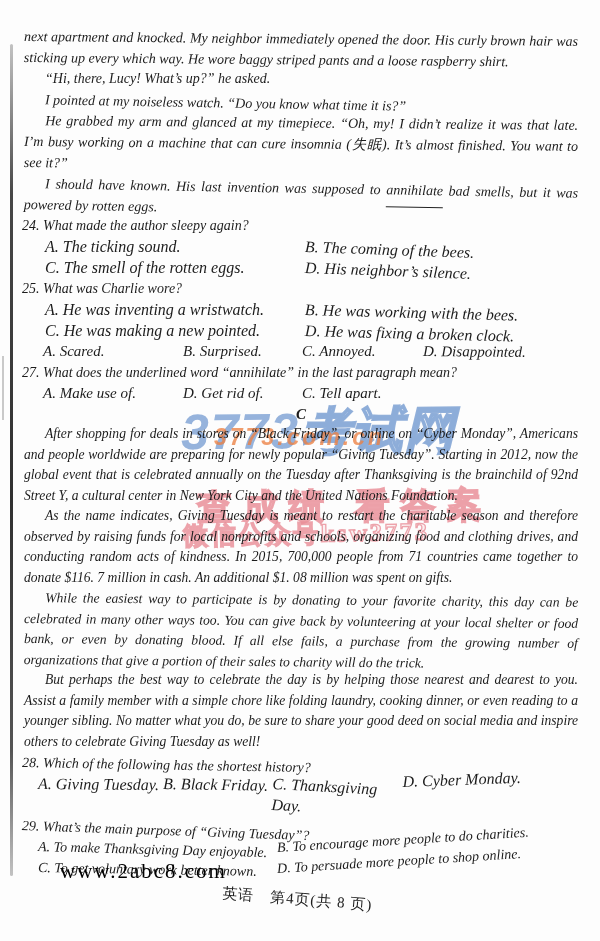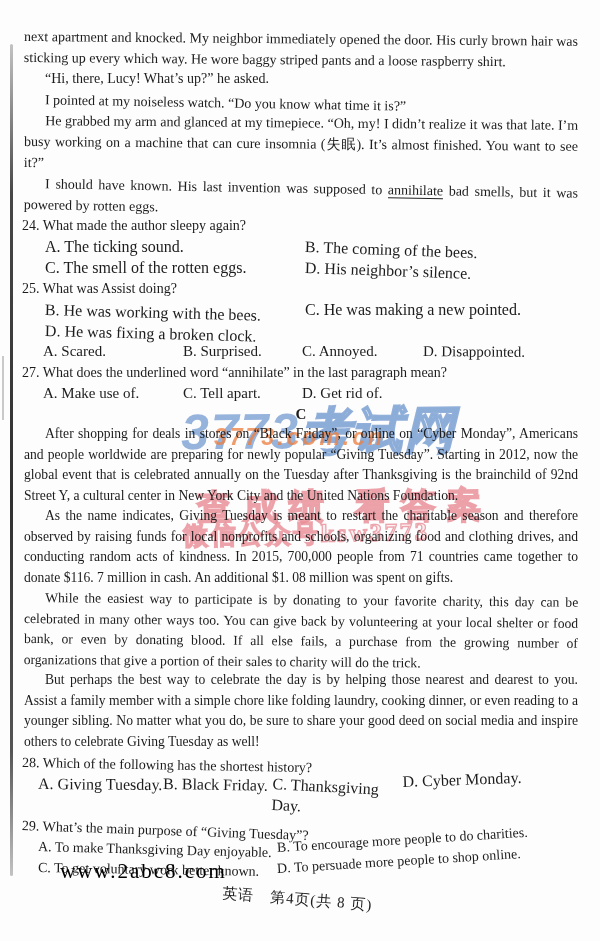--- a/index.html
+++ b/index.html
@@ -23,26 +23,26 @@
   .wm-orange{ left:214px; top:424px; font-family:"Liberation Sans","DejaVu Sans",sans-serif;
               font-style:italic; font-weight:bold; font-size:23px; letter-spacing:3px;
               color:rgba(236,128,66,0.78); }
   .wm-pink1 { left:197px; top:483px; font-weight:bold; font-size:35px; letter-spacing:11px;
               color:rgba(248,190,196,0.22); -webkit-text-stroke:1.6px rgba(232,140,150,0.8);
               transform:rotate(-0.6deg); }
   .wm-pink2 { left:183px; top:517px; font-weight:bold; font-size:25px; letter-spacing:2.5px;
               color:rgba(248,190,196,0.2); -webkit-text-stroke:1.3px rgba(232,140,150,0.78);
               transform:rotate(-1deg); }
 
-  .content { position:absolute; left:24px; top:26px; width:554px; z-index:2; }
+  .content { position:absolute; left:24px; top:26px; width:554px; z-index:2;font-style:italic; }
 
   .para { font-size:14px; line-height:21px; text-align:justify; }
   .ind  { text-indent:21px; }
   .c-para { font-size:13.6px; line-height:20.5px; text-align:justify; text-indent:21px; }
-  .u { border-bottom:1.2px solid #222; padding-bottom:0; }
+  .u { border-bottom:1.2px solid #222; padding-bottom:9px; }
 
   .q-stem { font-size:14px; line-height:21px; margin-left:-2px; }
   .opts2  { display:grid; grid-template-columns:260px 1fr; padding-left:21px;
             font-size:16px; line-height:21px; }
   .opts2b { display:grid; grid-template-columns:239px 1fr; padding-left:14px;
             font-size:14px; line-height:21px; }
   .opts4  { display:grid; grid-template-columns:140px 119px 121px 1fr; padding-left:19px;
             font-size:15px; line-height:21px; }
   .opts4b { display:grid; grid-template-columns:125px 109px 131px 1fr; padding-left:14px;
             font-size:16px; line-height:21px; }
@@ -89,43 +89,44 @@
       <div class="q-stem"><span>24.</span> <span>What made the author sleepy again?</span></div>
       <div class="opts2">
         <span class="opt">A. The ticking sound.</span>
         <span class="opt r2">B. The coming of the bees.</span>
         <span class="opt">C. The smell of the rotten eggs.</span>
         <span class="opt r2">D. His neighbor’s silence.</span>
       </div>
     </div>
 
     <div>
-      <div class="q-stem"><span>25.</span> <span>What was Assist doing?</span></div>
+      <div class="q-stem"><span>25.</span> <span>What was Charlie wore?</span></div>
       <div class="opts2">
+        <span class="opt">A. He was inventing a wristwatch.</span>
         <span class="opt r15">B. He was working with the bees.</span>
         <span class="opt">C. He was making a new pointed.</span>
         <span class="opt r15">D. He was fixing a broken clock.</span>
       </div>
     </div>
 
     <div>
       <div class="opts4">
         <span class="opt">A. Scared.</span>
         <span class="opt">B. Surprised.</span>
         <span class="opt">C. Annoyed.</span>
         <span class="opt r05">D. Disappointed.</span>
       </div>
     </div>
 
     <div>
       <div class="q-stem"><span>27.</span> <span>What does the underlined word “annihilate” in the last paragraph mean?</span></div>
       <div class="opts4">
         <span class="opt">A. Make use of.</span>
+        <span class="opt">D. Get rid of.</span>
         <span class="opt">C. Tell apart.</span>
-        <span class="opt">D. Get rid of.</span>
       </div>
     </div>
 
     <div class="sec-head">C</div>
     <p class="c-para">After shopping for deals in stores on “Black Friday”, or online on “Cyber Monday”, Americans and people worldwide are preparing for newly popular “Giving Tuesday”. Starting in 2012, now the global event that is celebrated annually on the Tuesday after Thanksgiving is the brainchild of 92nd Street Y, a cultural center in New York City and the United Nations Foundation.</p>
     <p class="c-para">As the name indicates, Giving Tuesday is meant to restart the charitable season and therefore observed by raising funds for local nonprofits and schools, organizing food and clothing drives, and conducting random acts of kindness. In 2015, 700,000 people from 71 countries came together to donate $116. 7 million in cash. An additional $1. 08 million was spent on gifts.</p>
     <p class="c-para r05">While the easiest way to participate is by donating to your favorite charity, this day can be celebrated in many other ways too. You can give back by volunteering at your local shelter or food bank, or even by donating blood. If all else fails, a purchase from the growing number of organizations that give a portion of their sales to charity will do the trick.</p>
     <p class="c-para">But perhaps the best way to celebrate the day is by helping those nearest and dearest to you. Assist a family member with a simple chore like folding laundry, cooking dinner, or even reading to a younger sibling. No matter what you do, be sure to share your good deed on social media and inspire others to celebrate Giving Tuesday as well!</p>
 
     <div>

